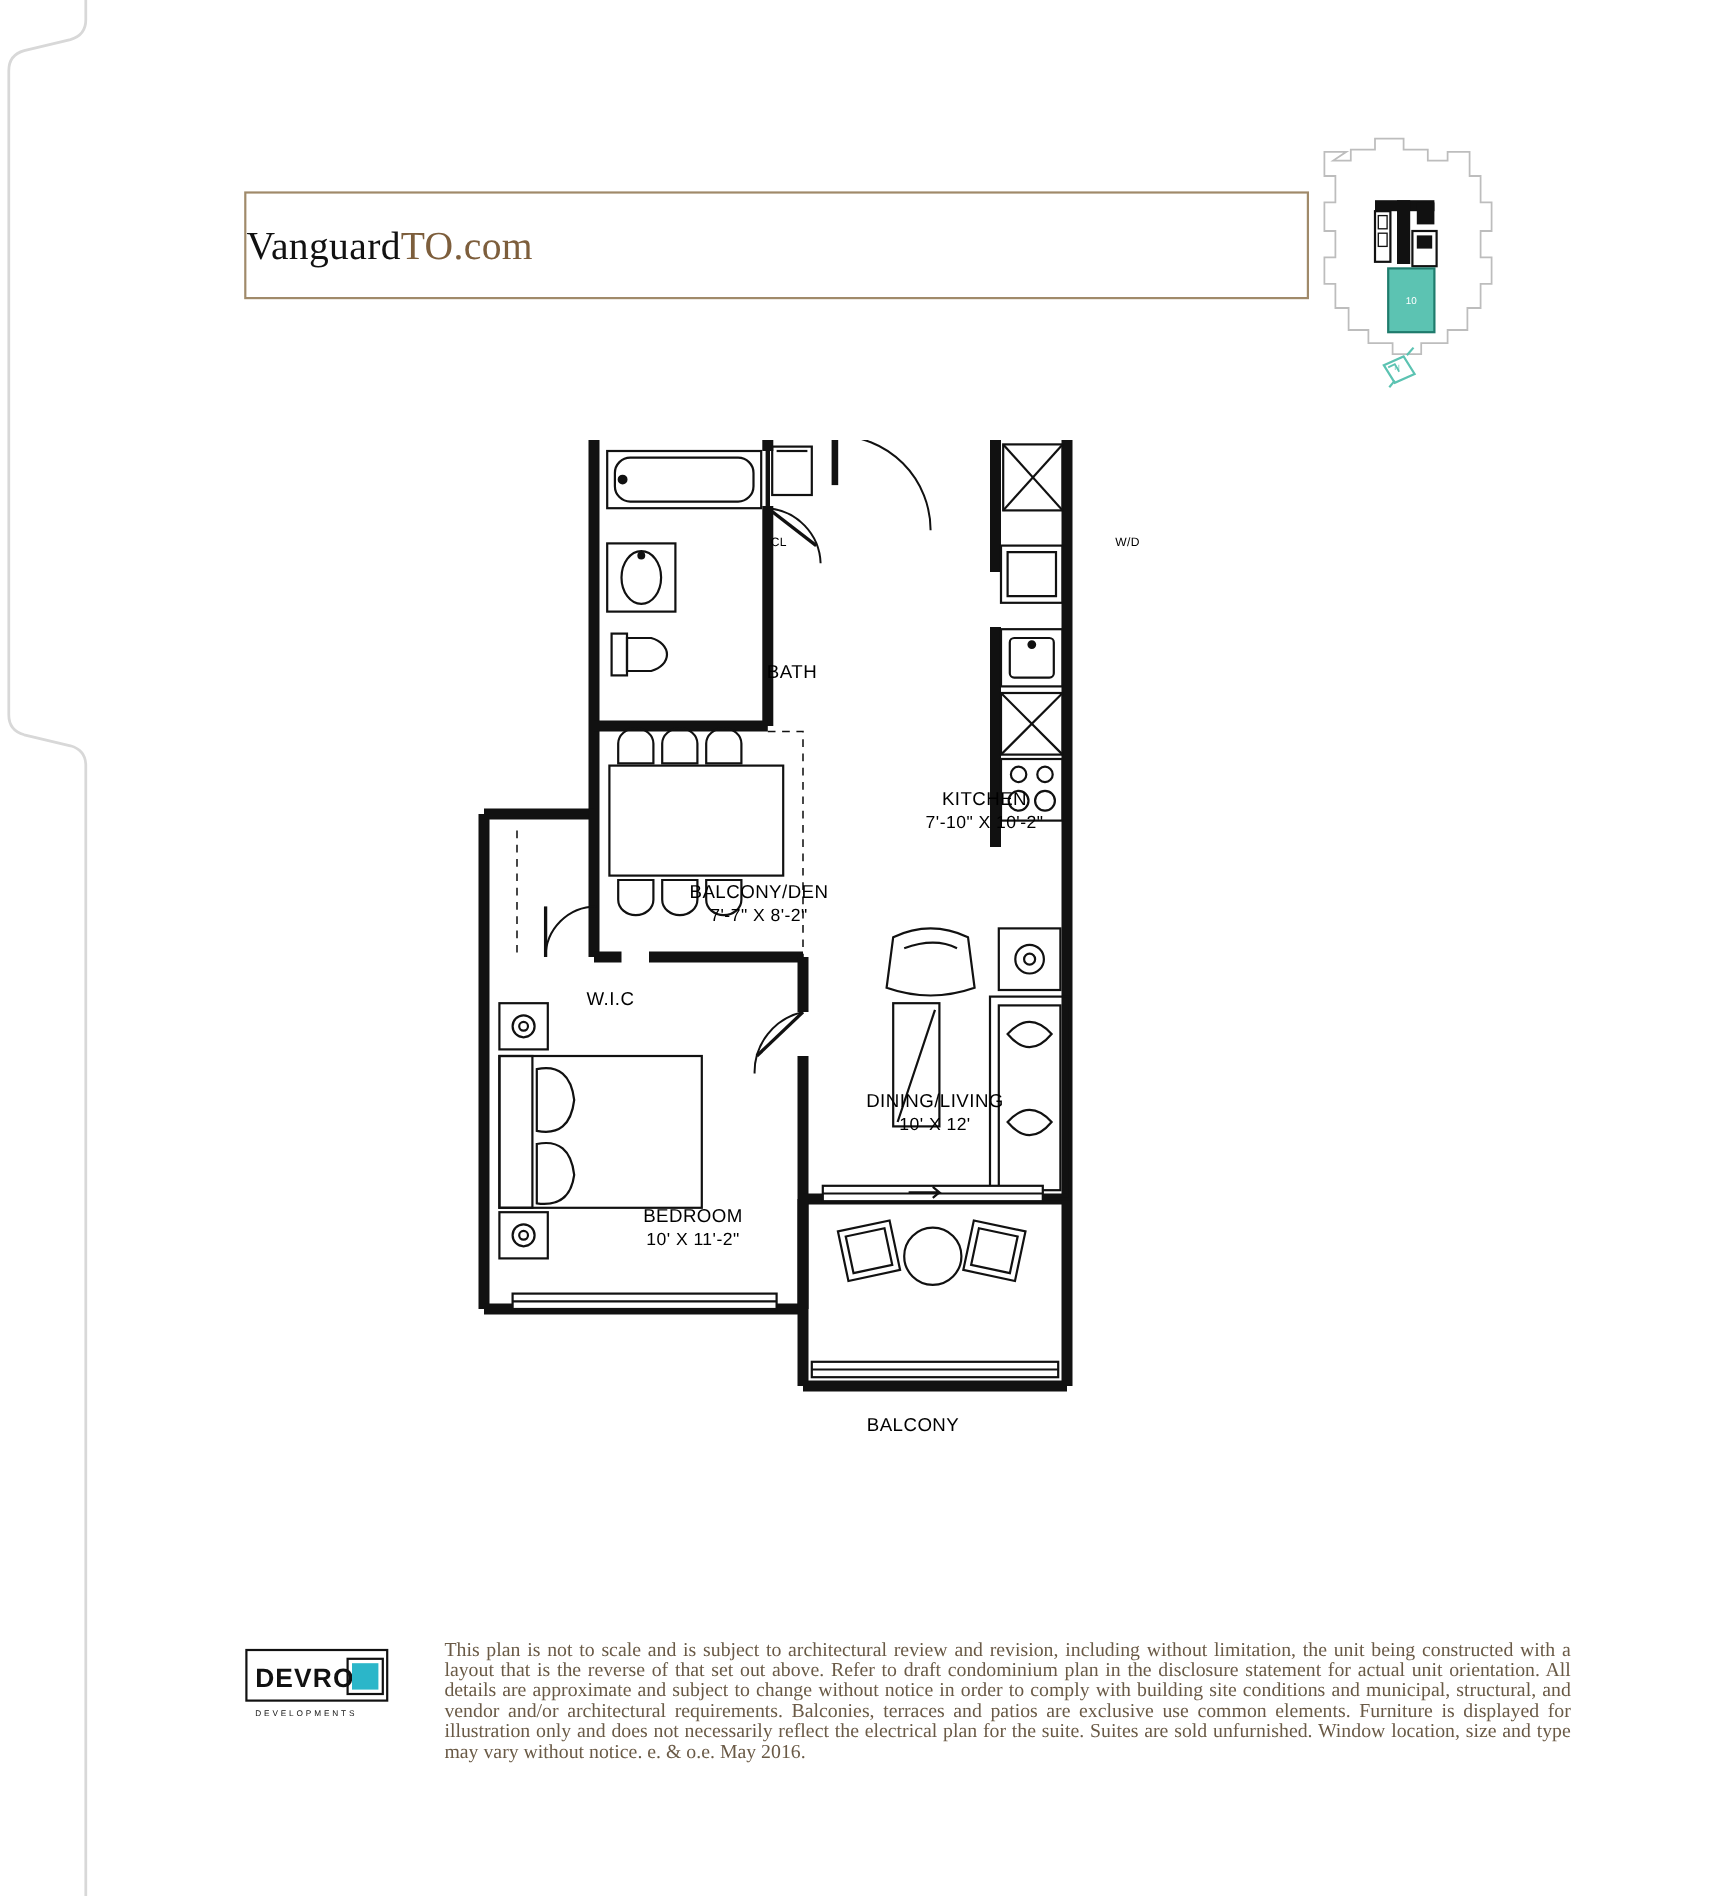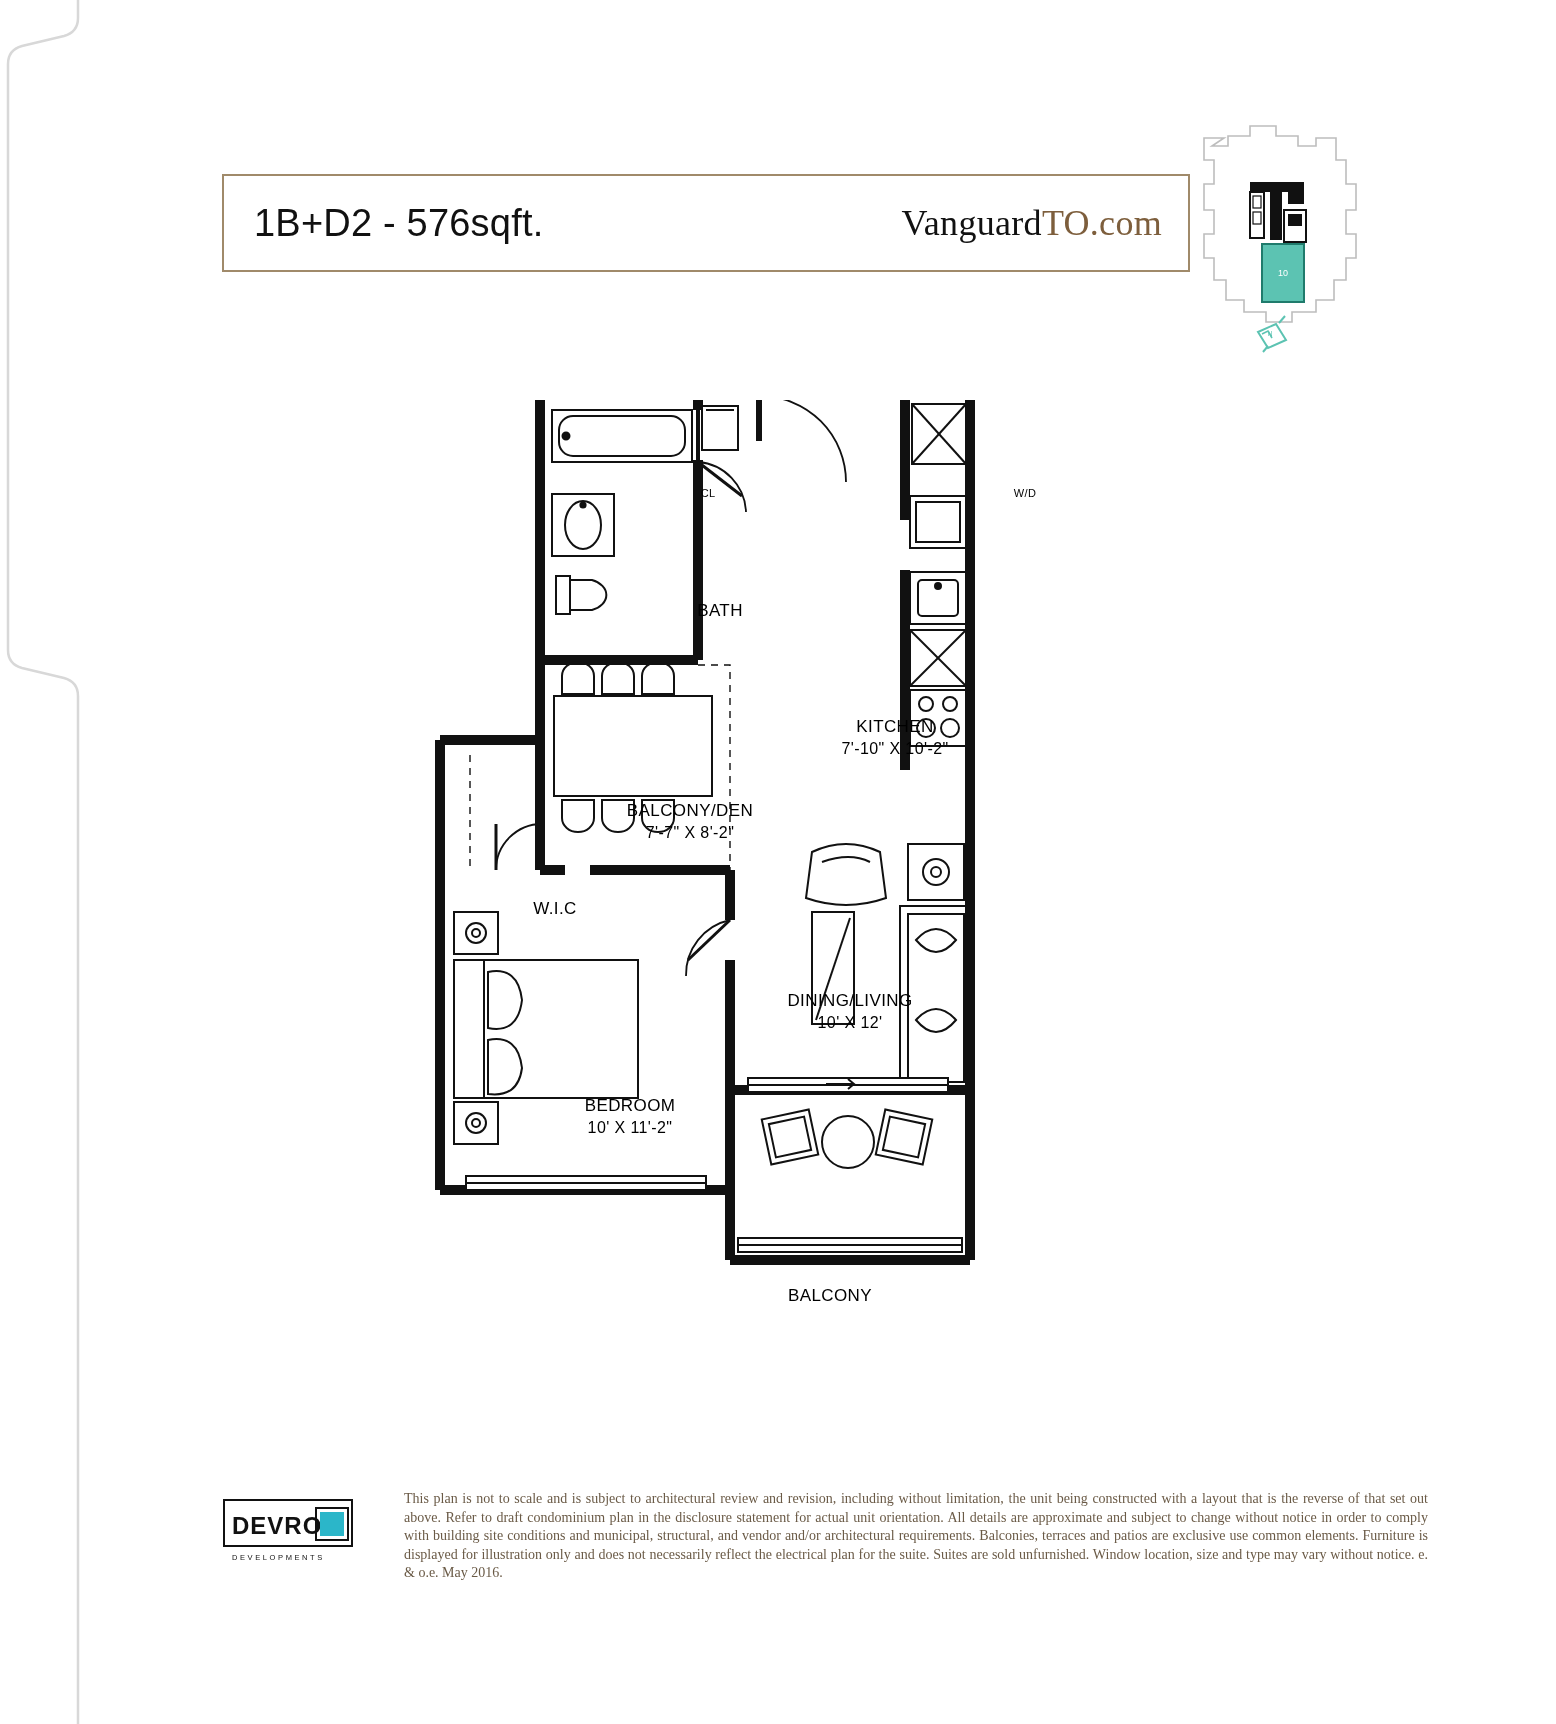--- a/index.html
+++ b/index.html
@@ -49,35 +49,34 @@
   #lbl-dining-den{left:585px;top:800px;width:210px;}
   #lbl-wic{left:500px;top:898px;width:110px;}
   #lbl-dining-living{left:740px;top:990px;width:220px;text-align:center;}
   #lbl-bedroom{left:520px;top:1095px;width:220px;}
   #lbl-balcony{left:760px;top:1285px;width:140px;}
 
   
   .logo{position:absolute;left:222px;top:1498px;width:132px;height:72px;}
   .disclaimer{
     position:absolute;left:404px;top:1490px;width:1024px;
-    font-family:"Liberation Serif", serif;font-size:14px;line-height:18.5px;
+    font-family:"Liberation Serif", serif;font-size:18px;line-height:18.5px;
     color:#6a5a46;text-align:justify;
   }
 </style>
 </head>
 <body>
 
 <div class="left-notch">
   <svg width="92" height="1724" viewBox="0 0 92 1724" xmlns="http://www.w3.org/2000/svg">
     <path d="M78 0 V18 Q78 32 64 36 L22 46 Q8 50 8 64 V650 Q8 664 22 668 L64 678 Q78 682 78 696 V1724" fill="none" stroke="#d8d8d8" stroke-width="2.5"></path>
   </svg>
 </div>
 
 <div class="title-bar">
-  <div class="title-text">1B+D2 - 576sqft.</div>
   <div class="brand">
     <span>Vanguard</span><span class="to">TO.com</span>
   </div>
 </div>
 
 <div class="keyplan">
   <svg width="200" height="270" viewBox="0 0 200 270" xmlns="http://www.w3.org/2000/svg">
     <g>
       <path d="M28 28 h16 v-10 h22 v-10 h26 v10 h22 v10 h18 v-8 h20 v22 h10 v24 h10 v26 h-10 v24 h10 v24 h-10 v22 h-12 v20 h-18 v12 h-24 v10 h-26 v-10 h-22 v-12 h-18 v-20 h-12 v-22 h-10 v-24 h10 v-24 h-10 v-26 h10 v-24 h-10 v-22 h20 z" fill="#ffffff" stroke="#bdbdbd" stroke-width="1.6"></path>
     </g>

